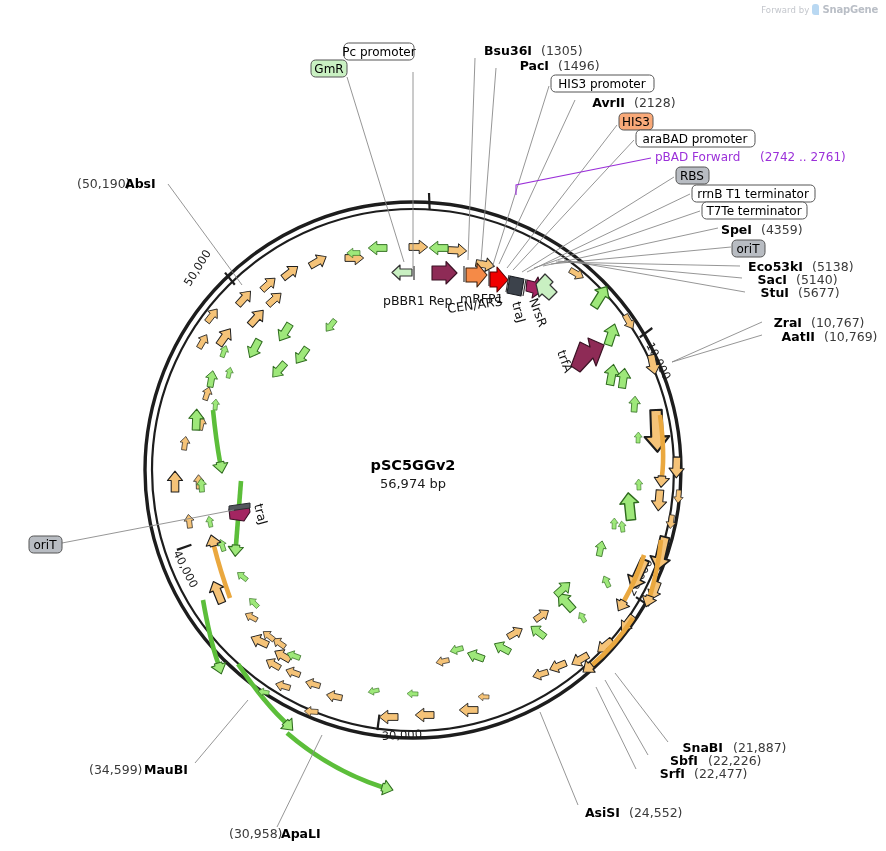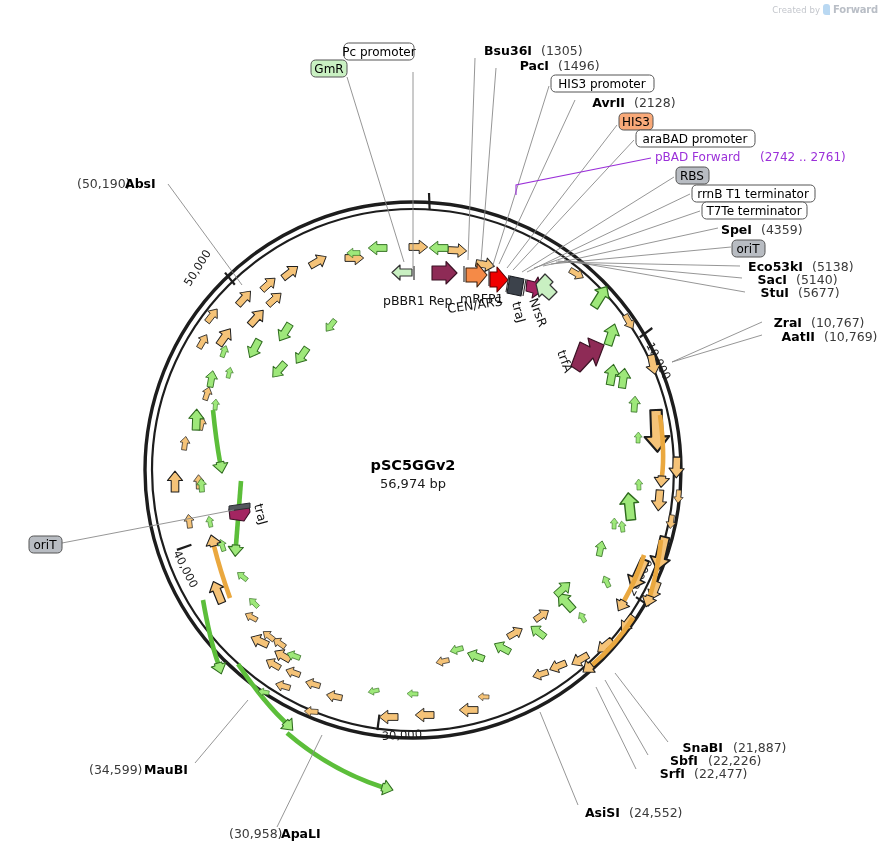--- a/index.html
+++ b/index.html
@@ -530,16 +530,16 @@
 
   <g>
     <text class="enz-pos" x="77" y="188">(50,190)</text>
     <text class="enz-name" x="125" y="188">AbsI</text>
   </g>
 
 </svg>
 </div>
 
 <div class="credit">
-  <span>Created by</span>
+  <span>Forward by</span>
   <span class="sg-mark"></span>
-  <span class="sg-word">Forward</span>
+  <span class="sg-word">SnapGene</span>
 </div>
 
 </body></html>

